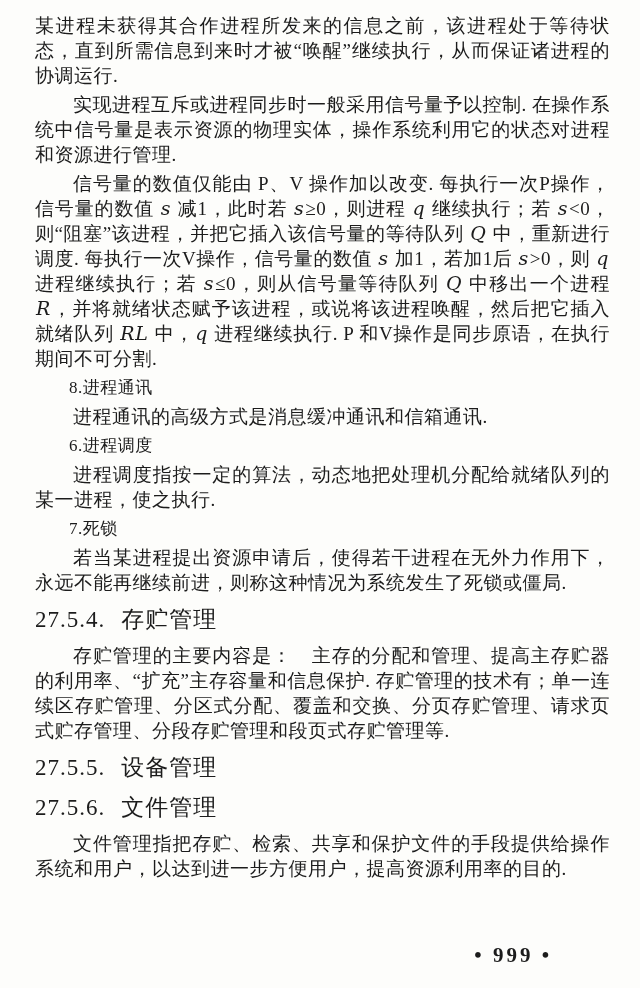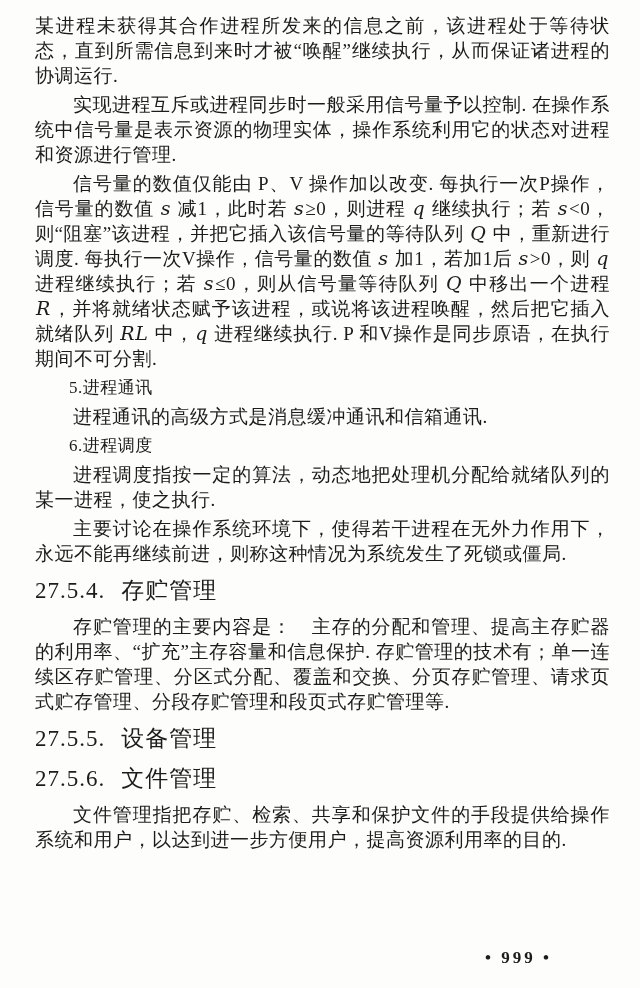--- a/index.html
+++ b/index.html
@@ -52,37 +52,38 @@
   }
   .h2-num {
     margin-right: 16px;
     font-family: "Liberation Serif", serif;
   }
   .page-number {
     position: absolute;
     right: 88px;
     bottom: 20px;
     font-weight: bold;
-    font-size: 17px;
+    font-size: 21px;
     letter-spacing: 3px;
   }
 </style>
 </head>
 <body>
 
 <div class="page">
   <div class="doc-body">
       <p class="para"><span>某进程未获得其合作进程所发来的信息之前，该进程处于等待状态，直到所需信息到来时才被“唤醒”继续执行，从而保证诸进程的协调运行.</span></p>
       <p class="para indent"><span>实现进程互斥或进程同步时一般采用</span><span class="bold">信号量</span><span>予以控制. 在操作系统中信号量是表示资源的物理实体，操作系统利用它的状态对进程和资源进行管理.</span></p>
       <p class="para indent"><span>信号量的数值仅能由 P、V 操作加以改变. 每执行一次P操作，信号量的数值 </span><span class="var">s</span><span> 减1，此时若 </span><span class="var">s</span><span>≥0，则进程 </span><span class="var">q</span><span> 继续执行；若 </span><span class="var">s</span><span>&lt;0，则“阻塞”该进程，并把它插入该信号量的等待队列 </span><span class="var">Q</span><span> 中，重新进行调度. 每执行一次V操作，信号量的数值 </span><span class="var">s</span><span> 加1，若加1后 </span><span class="var">s</span><span>&gt;0，则 </span><span class="var">q</span><span> 进程继续执行；若 </span><span class="var">s</span><span>≤0，则从信号量等待队列 </span><span class="var">Q</span><span> 中移出一个进程 </span><span class="var">R</span><span>，并将就绪状态赋予该进程，或说将该进程唤醒，然后把它插入就绪队列 </span><span class="var">RL</span><span> 中，</span><span class="var">q</span><span> 进程继续执行.  P 和V操作是同步原语，在执行期间不可分割.</span></p>
-      <p class="subhead"><span class="bold">5.进程通讯</span></p>
+      <p class="subhead"><span class="bold">8.进程通讯</span></p>
       <p class="para indent"><span>进程通讯的高级方式是消息缓冲通讯和信箱通讯.</span></p>
       <p class="subhead"><span class="bold">6.进程调度</span></p>
       <p class="para indent"><span class="bold">进程调度</span><span>指按一定的算法，动态地把处理机分配给就绪队列的某一进程，使之执行.</span></p>
-      <p class="para indent"><span>主要讨论在操作系统环境下，使得若干进程在无外力作用下，永远不能再继续前进，则称这种情况为系统发生了</span><span class="bold">死锁</span><span>或</span><span class="bold">僵局</span><span>.</span></p>
+      <p class="subhead"><span class="bold">7.死锁</span></p>
+      <p class="para indent"><span>若当某进程提出资源申请后，使得若干进程在无外力作用下，永远不能再继续前进，则称这种情况为系统发生了</span><span class="bold">死锁</span><span>或</span><span class="bold">僵局</span><span>.</span></p>
       <div class="h2"><span class="h2-num">27.5.4.</span><span class="h2-title">存贮管理</span></div>
       <p class="para indent"><span class="bold">存贮管理</span><span>的主要内容是：　主存的分配和管理、提高主存贮器的利用率、“扩充”主存容量和信息保护. 存贮管理的技术有；单一连续区存贮管理、分区式分配、覆盖和交换、分页存贮管理、请求页式贮存管理、分段存贮管理和段页式存贮管理等.</span></p>
       <div class="h2"><span class="h2-num">27.5.5.</span><span class="h2-title">设备管理</span></div>
       <div class="h2"><span class="h2-num">27.5.6.</span><span class="h2-title">文件管理</span></div>
       <p class="para indent"><span class="bold">文件管理</span><span>指把存贮、检索、共享和保护文件的手段提供给操作系统和用户，以达到进一步方便用户，提高资源利用率的目的.</span></p>
     </div>
   <div class="page-number">• 999 •</div>
 </div>
 
 </body></html>

